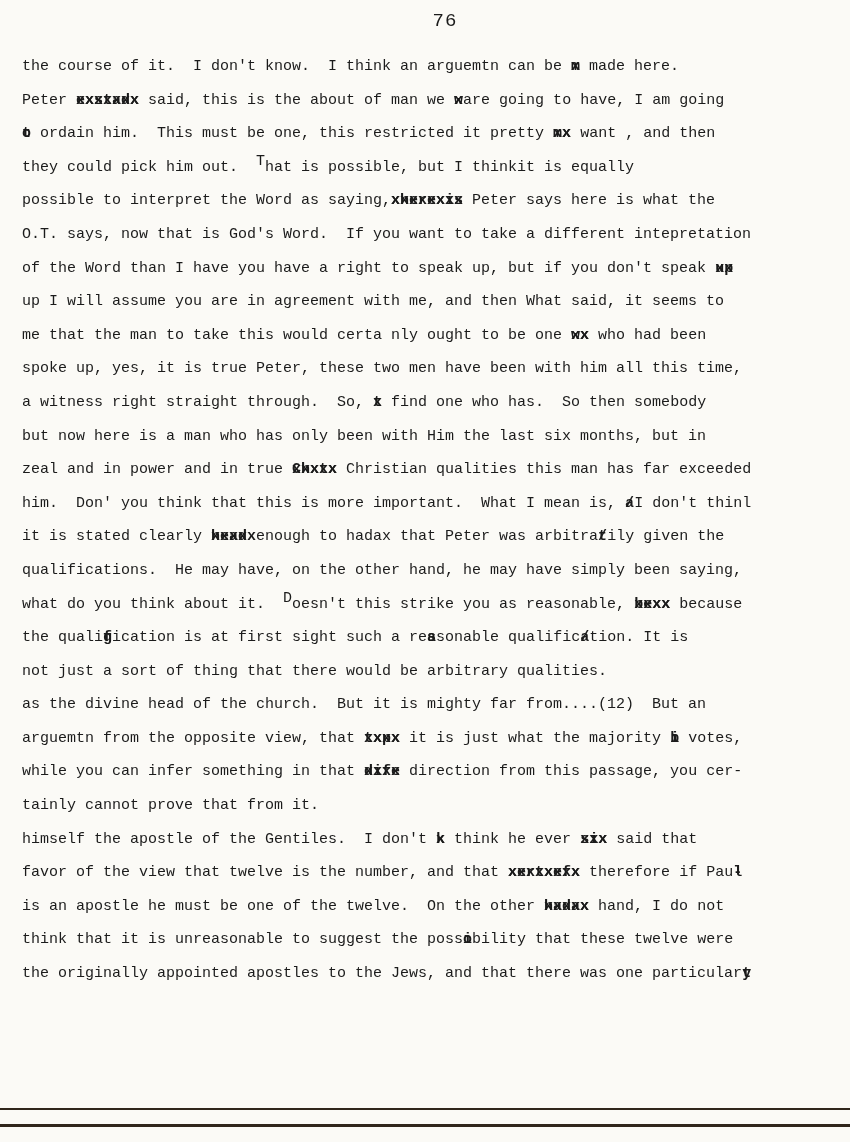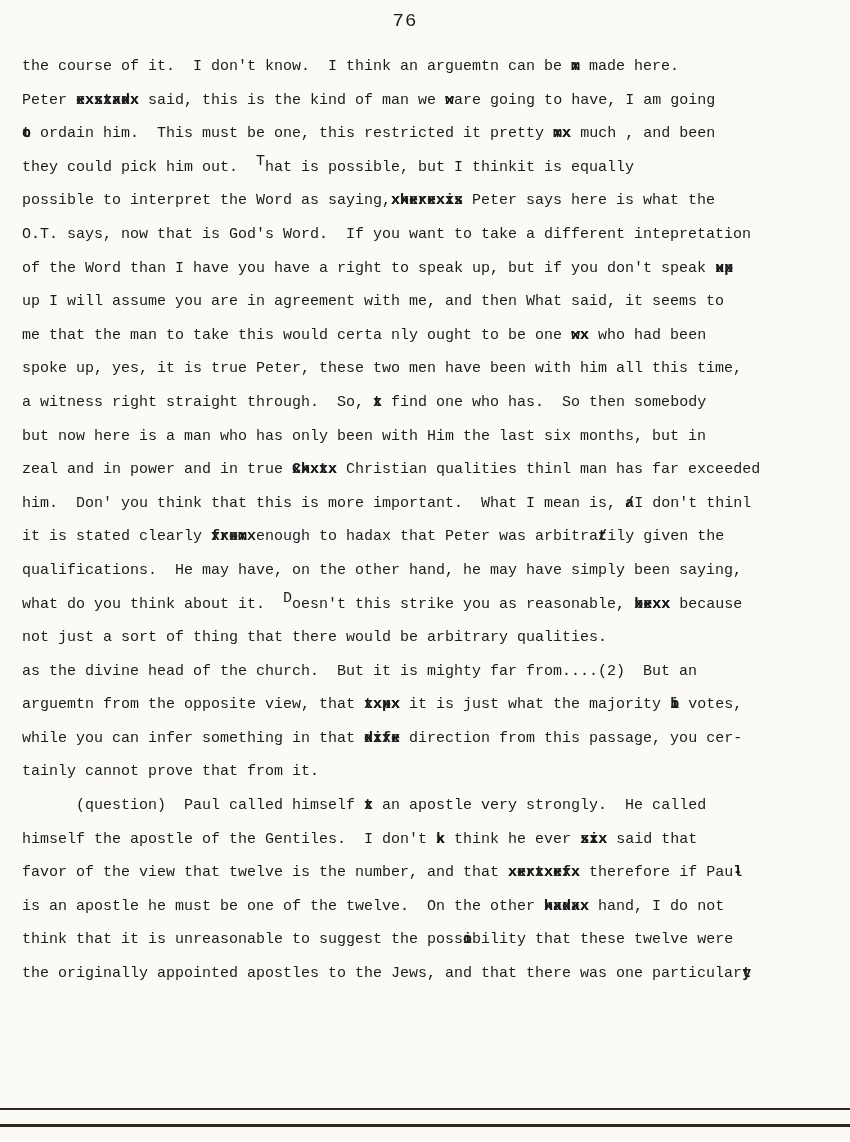--- a/index.html
+++ b/index.html
@@ -20,20 +20,21 @@
     color: #1b1b1b;
   }
   .page-number {
     position: absolute;
     top: 10px;
     left: 0;
     width: 810px;
     text-align: center;
     font-size: 19px;
     letter-spacing: 1px;
+    padding-left: 40px;
   }
   .text-body {
     position: absolute;
     top: 50px;
     left: 22px;
     width: 820px;
   }
   .text-line {
     white-space: pre;
     font-size: 15px;
@@ -70,42 +71,42 @@
   .rule-2 { top: 1124px; height: 3px; }
 </style>
 </head>
 <body>
 
 <div class="page">
   <div class="page-number">76</div>
 
   <div class="text-body">
       <div class="text-line"><span class="seg">the course of it.  I don't know.  I think an arguemtn can be </span><span class="seg os" data-ov="x">m</span><span class="seg"> made here.</span></div>
-      <div class="text-line"><span class="seg">Peter </span><span class="seg os" data-ov="xxxxxxx">exstadx</span><span class="seg"> said, this is the kind of man we </span><span class="seg os" data-ov="x">w</span><span class="seg">are going to have, I am going</span></div>
-      <div class="text-line"><span class="seg os" data-ov="o">t</span><span class="seg"> ordain him.  This must be one, this restricted it pretty </span><span class="seg os" data-ov="xx">mx</span><span class="seg"> much , and been</span></div>
+      <div class="text-line"><span class="seg">Peter </span><span class="seg os" data-ov="xxxxxxx">exstadx</span><span class="seg"> said, this is the about of man we </span><span class="seg os" data-ov="x">w</span><span class="seg">are going to have, I am going</span></div>
+      <div class="text-line"><span class="seg os" data-ov="o">t</span><span class="seg"> ordain him.  This must be one, this restricted it pretty </span><span class="seg os" data-ov="xx">mx</span><span class="seg"> want , and then</span></div>
       <div class="text-line"><span class="seg">they could pick him out.  </span><span class="seg sup">T</span><span class="seg">hat is possible, but I thinkit is equally</span></div>
       <div class="text-line"><span class="seg">possible to interpret the Word as saying,</span><span class="seg os" data-ov="xxxxxxxx">xherexis</span><span class="seg"> Peter says here is what the</span></div>
       <div class="text-line"><span class="seg">O.T. says, now that is God's Word.  If you want to take a different intepretation</span></div>
       <div class="text-line"><span class="seg">of the Word than I have you have a right to speak up, but if you don't speak </span><span class="seg os" data-ov="xx">up</span></div>
       <div class="text-line"><span class="seg">up I will assume you are in agreement with me, and then What said, it seems to</span></div>
       <div class="text-line"><span class="seg">me that the man to take this would certa nly ought to be one </span><span class="seg os" data-ov="xx">wx</span><span class="seg"> who had been</span></div>
       <div class="text-line"><span class="seg">spoke up, yes, it is true Peter, these two men have been with him all this time,</span></div>
       <div class="text-line"><span class="seg">a witness right straight through.  So, </span><span class="seg os" data-ov="x">t</span><span class="seg"> find one who has.  So then somebody</span></div>
       <div class="text-line"><span class="seg">but now here is a man who has only been with Him the last six months, but in</span></div>
-      <div class="text-line"><span class="seg">zeal and in power and in true </span><span class="seg os" data-ov="xxxxx">Chxtx</span><span class="seg"> Christian qualities thinl man has far exceeded</span></div>
+      <div class="text-line"><span class="seg">zeal and in power and in true </span><span class="seg os" data-ov="xxxxx">Chxtx</span><span class="seg"> Christian qualities this man has far exceeded</span></div>
       <div class="text-line"><span class="seg">him.  Don' you think that this is more important.  What I mean is, </span><span class="seg os" data-ov="/">a</span><span class="seg">I don't thinl</span></div>
-      <div class="text-line"><span class="seg">it is stated clearly </span><span class="seg os" data-ov="xxxxx">from</span><span class="seg"> enough to hadax that Peter was arbitra</span><span class="seg os" data-ov="/">t</span><span class="seg">ily given the</span></div>
+      <div class="text-line"><span class="seg">it is stated clearly </span><span class="seg os" data-ov="xxxxx">head</span><span class="seg"> enough to hadax that Peter was arbitra</span><span class="seg os" data-ov="/">t</span><span class="seg">ily given the</span></div>
       <div class="text-line"><span class="seg">qualifications.  He may have, on the other hand, he may have simply been saying,</span></div>
       <div class="text-line"><span class="seg">what do you think about it.  </span><span class="seg sup">D</span><span class="seg">oesn't this strike you as reasonable, </span><span class="seg os" data-ov="xxxx">bexx</span><span class="seg"> because</span></div>
+      <div class="text-line"><span class="seg">the quali</span><span class="seg os" data-ov="f">g</span><span class="seg">ication is at first sight such a re</span><span class="seg os" data-ov="s">a</span><span class="seg">sonable qualific</span><span class="seg os" data-ov="/">a</span><span class="seg">tion. It is</span></div>
       <div class="text-line"><span class="seg">not just a sort of thing that there would be arbitrary qualities.</span></div>
-      <div class="text-line"><span class="seg">as the divine head of the church.  But it is mighty far from....(2)  But an</span></div>
+      <div class="text-line"><span class="seg">as the divine head of the church.  But it is mighty far from....(12)  But an</span></div>
       <div class="text-line"><span class="seg">arguemtn from the opposite view, that </span><span class="seg os" data-ov="xxxx">txpx</span><span class="seg"> it is just what the majority </span><span class="seg os" data-ov="i">b</span><span class="seg"> votes,</span></div>
       <div class="text-line"><span class="seg">while you can infer something in that </span><span class="seg os" data-ov="xxxx">dife</span><span class="seg"> direction from this passage, you cer-</span></div>
       <div class="text-line"><span class="seg">tainly cannot prove that from it.</span></div>
-      <div class="text-line"><span class="seg">      (question)  Paul called himself </span><span class="seg os" data-ov="x">t</span><span class="seg"> an apostle very strongly.  He called</span></div>
       <div class="text-line"><span class="seg">himself the apostle of the Gentiles.  I don't </span><span class="seg os" data-ov="x">k</span><span class="seg"> think he ever </span><span class="seg os" data-ov="xxx">six</span><span class="seg"> said that</span></div>
       <div class="text-line"><span class="seg">favor of the view that twelve is the number, and that </span><span class="seg os" data-ov="xxxxxxxx">xertxefx</span><span class="seg"> therefore if Pau</span><span class="seg os" data-ov="-">l</span></div>
       <div class="text-line"><span class="seg">is an apostle he must be one of the twelve.  On the other </span><span class="seg os" data-ov="xxxxx">hadax</span><span class="seg"> hand, I do not</span></div>
       <div class="text-line"><span class="seg">think that it is unreasonable to suggest the poss</span><span class="seg os" data-ov="i">o</span><span class="seg">bility that these twelve were</span></div>
       <div class="text-line"><span class="seg">the originally appointed apostles to the Jews, and that there was one particular</span><span class="seg os" data-ov="t">y</span></div>
     </div>
 
   <div class="rule rule-1"></div>
   <div class="rule rule-2"></div>
 </div>

